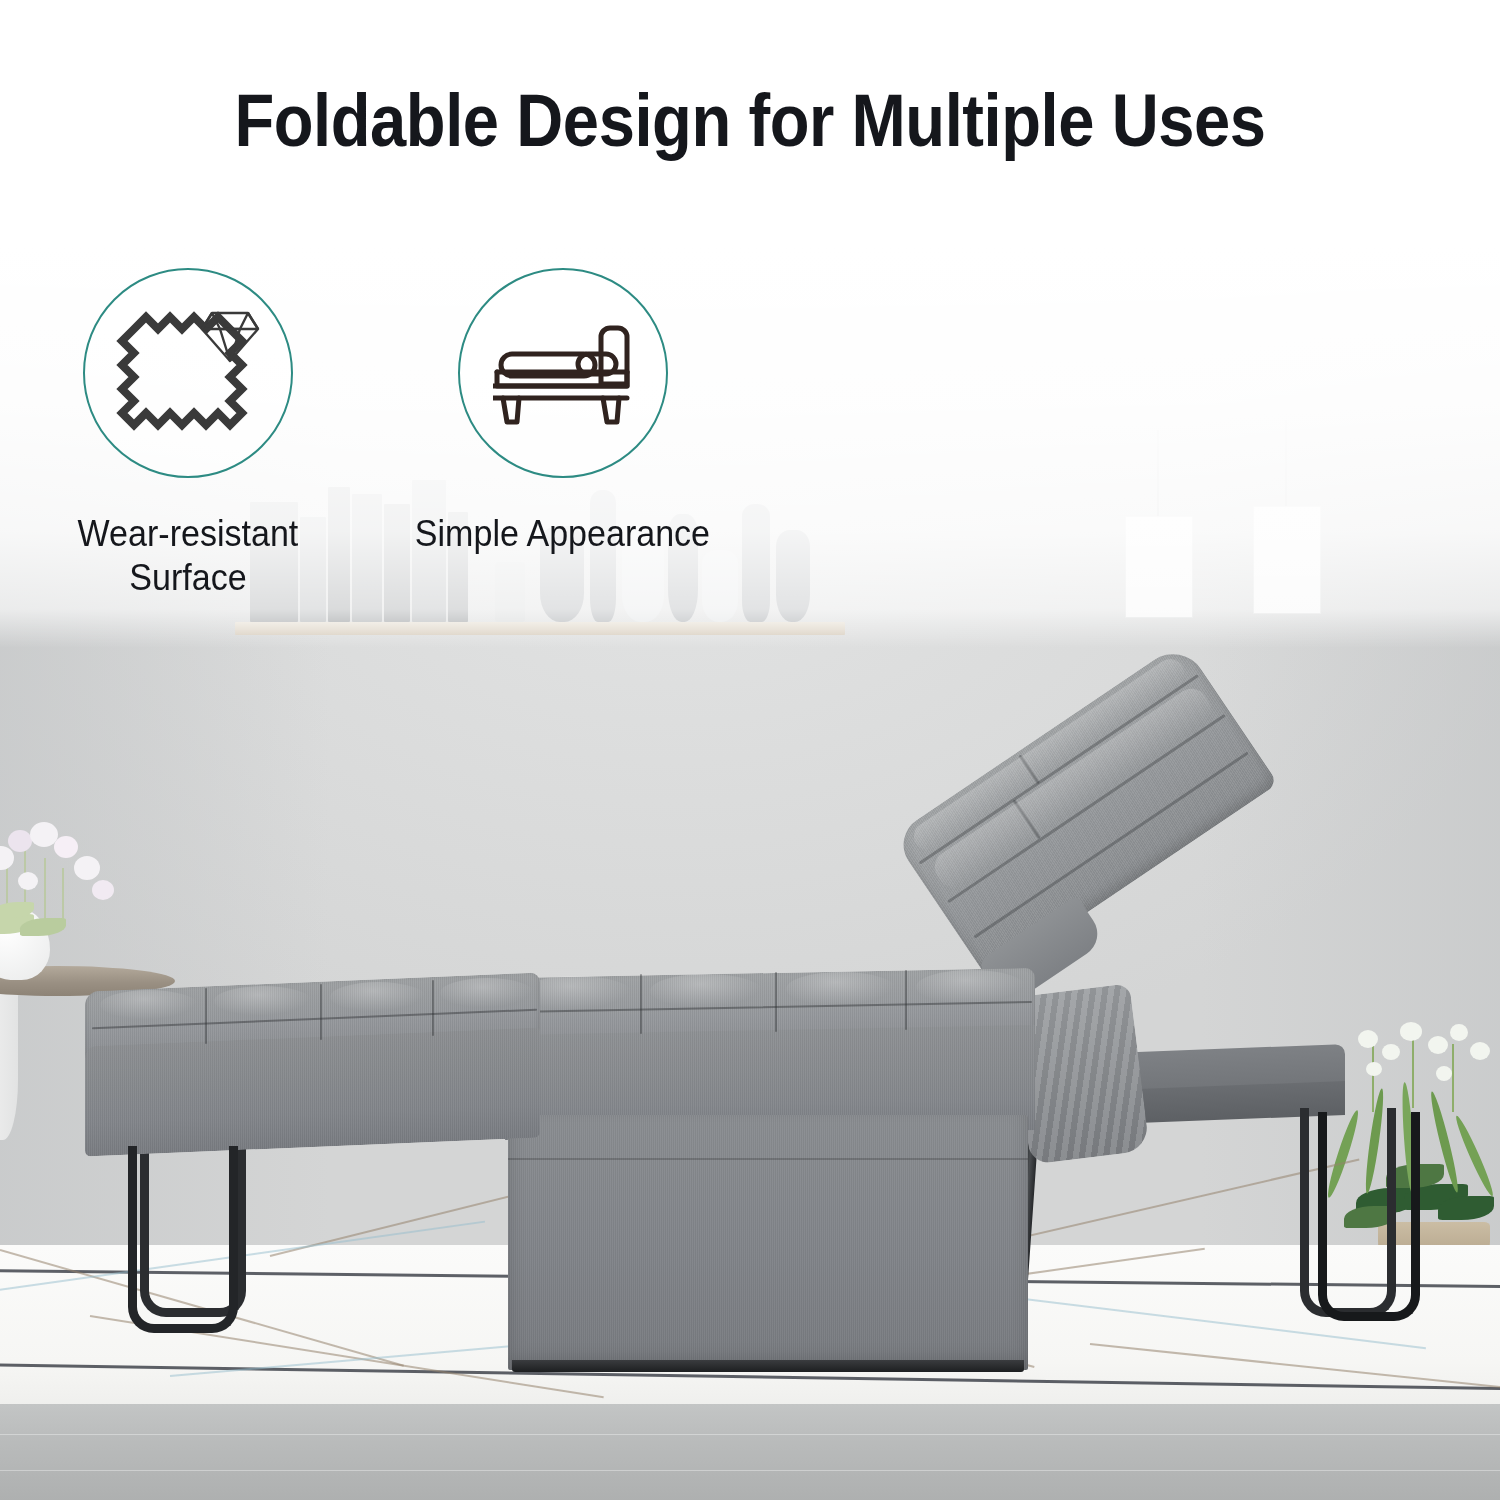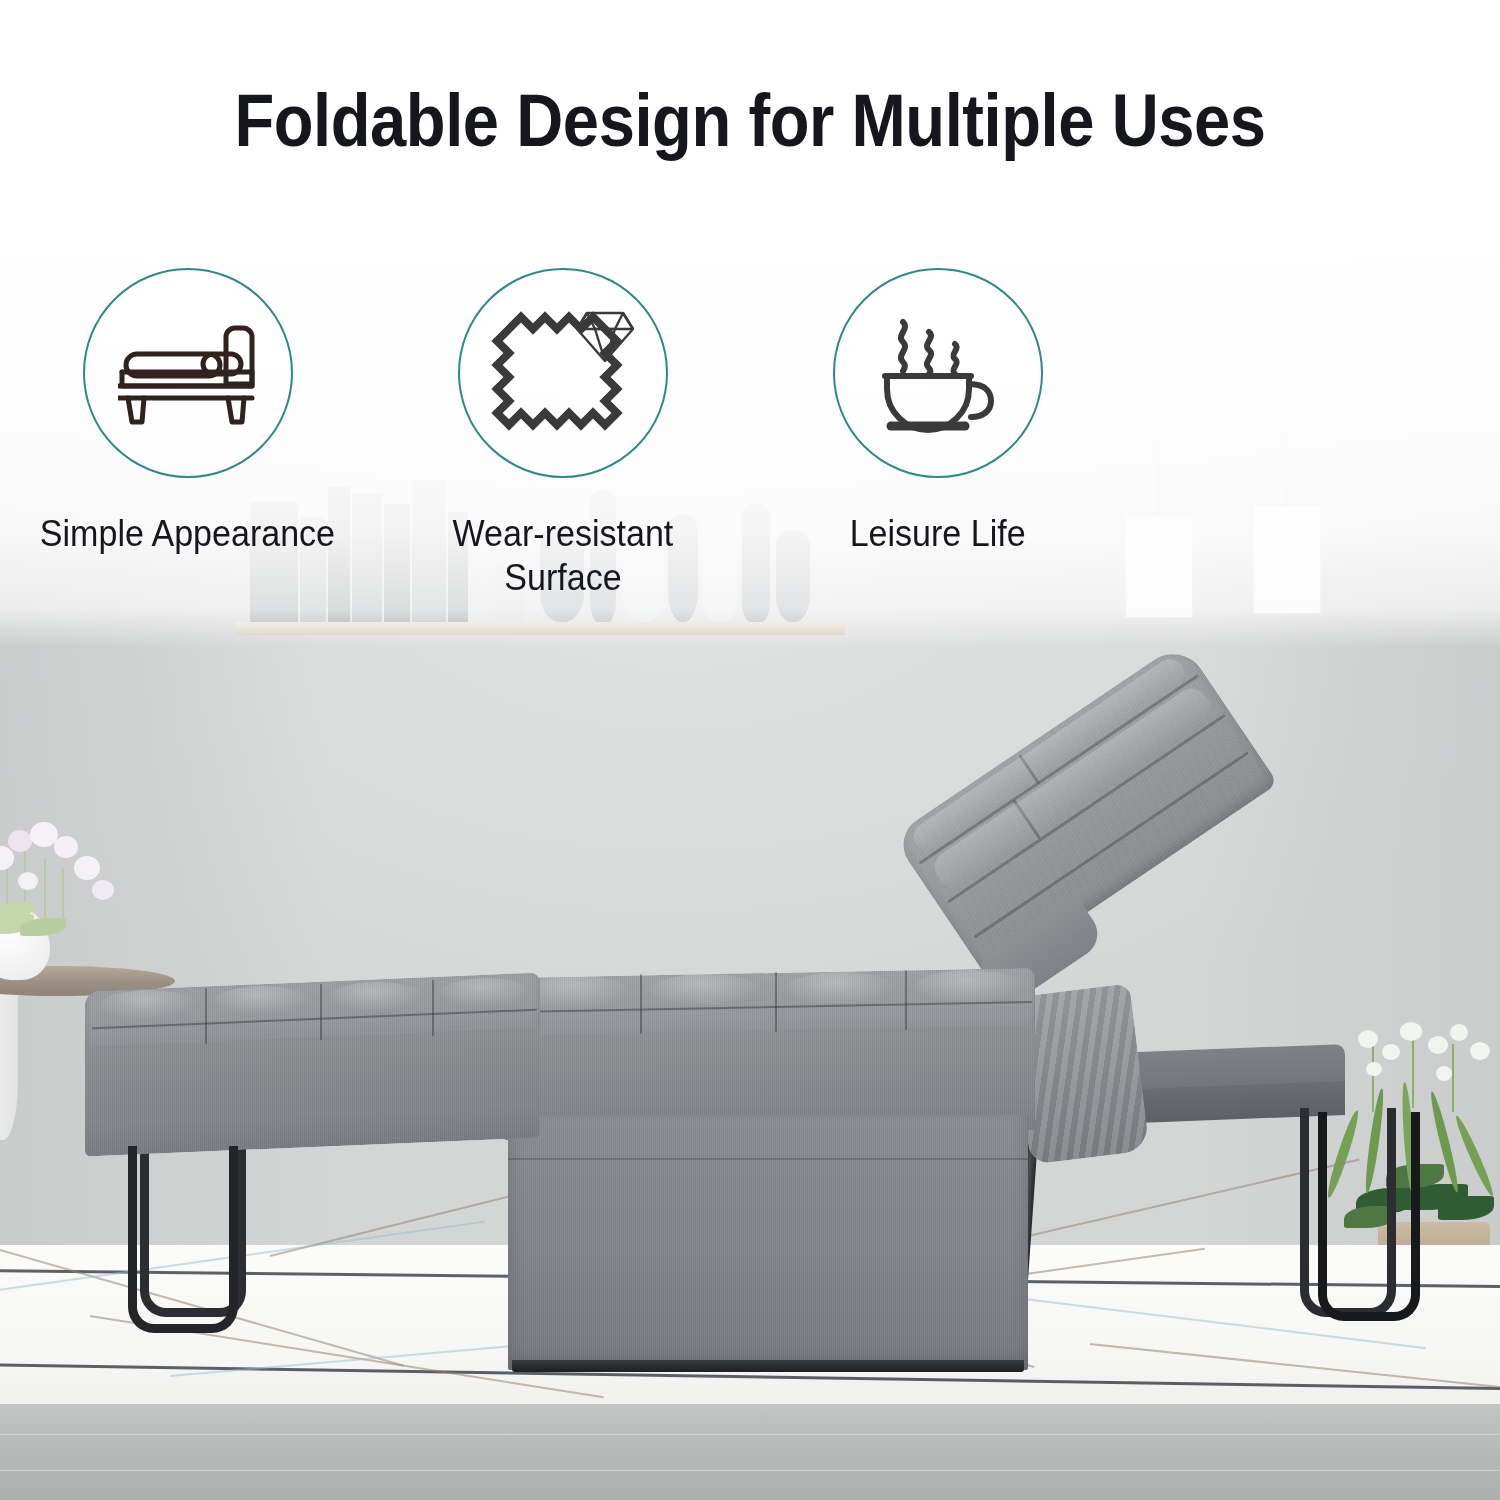--- a/index.html
+++ b/index.html
@@ -455,45 +455,20 @@
   </div>
 
   <div class="overlay"></div>
 
   <div class="title">Foldable Design for Multiple Uses</div>
 
   <div class="features">
 
     <div class="feature">
       <div class="circle">
-        <svg width="140" height="118" viewBox="0 0 140 118">
-          <g fill="none" stroke="#30231f" stroke-width="5" stroke-linecap="round" stroke-linejoin="round">
-
-            <path d="M117 14 h8 a9 9 0 0 1 9 9 v47 h-26 v-47 a9 9 0 0 1 9 -9 z"></path>
-
-            <path d="M19 40 h72 a11 11 0 0 1 0 22 h-72 a11 11 0 0 1 0 -22 z"></path>
-
-            <path d="M95 40 h18 a10 10 0 0 1 0 20 h-18 a10 10 0 0 1 0 -20 z"></path>
-
-            <path d="M4 58 h130"></path>
-            <path d="M4 58 v14 h130 v-14"></path>
-
-            <path d="M0 72 h134"></path>
-            <path d="M0 84 h134"></path>
-
-            <path d="M10 84 l4 24 h10 l2 -24"></path>
-            <path d="M110 84 l4 24 h10 l2 -24"></path>
-          </g>
-        </svg>
-      </div>
-      <div class="flabel">Simple Appearance</div>
-    </div>
-
-    <div class="feature">
-      <div class="circle">
         <svg width="150" height="140" viewBox="0 0 150 140">
 
           <path d="M12 26 L24 14 L36 26 L48 14 L60 26 L72 14 L84 26 L96 14 L108 26
                    L120 38 L108 50 L120 62 L108 74 L120 86 L108 98 L120 110
                    L108 122 L96 110 L84 122 L72 110 L60 122 L48 110 L36 122 L24 110 L12 122
                    L0 110 L12 98 L0 86 L12 74 L0 62 L12 50 L0 38 Z" transform="translate(9,0)" fill="none" stroke="#3a3a3a" stroke-width="8" stroke-linejoin="miter"></path>
 
           <g transform="translate(93,10)" fill="none" stroke="#3a3a3a" stroke-width="2.4" stroke-linejoin="round">
             <path d="M6 0 h36 l10 16 L24 48 L-4 16 Z"></path>
             <path d="M-4 16 h56"></path>
@@ -504,34 +479,39 @@
             <path d="M42 0 L52 16"></path>
           </g>
         </svg>
       </div>
       <div class="flabel f-wear">Wear-resistant
 Surface</div>
     </div>
 
     <div class="feature">
       <div class="circle">
-        <svg width="142" height="138" viewBox="0 0 142 138">
-          <g fill="none" stroke="#3a3a3a" stroke-width="6" stroke-linecap="round" stroke-linejoin="round">
-
-            <path d="M36 18 c7 7 -7 13 0 20 c7 7 -7 13 0 20 c3 3 2 6 0 9"></path>
-            <path d="M62 28 c7 6 -7 12 0 18 c7 6 -7 12 0 18 c2 2 2 4 0 6"></path>
-            <path d="M88 40 c6 5 -6 10 0 15 c6 5 -6 10 0 15"></path>
-
-            <path d="M20 72 h82 v13 a41 41 0 0 1 -82 0 z"></path>
-            <path d="M18 72 h86"></path>
-
-            <path d="M102 80 c18 0 22 9 22 17 c0 9 -7 16 -20 16"></path>
-
-            <path d="M24 122 h74" stroke-width="9"></path>
+        <svg width="140" height="118" viewBox="0 0 140 118">
+          <g fill="none" stroke="#30231f" stroke-width="5" stroke-linecap="round" stroke-linejoin="round">
+
+            <path d="M117 14 h8 a9 9 0 0 1 9 9 v47 h-26 v-47 a9 9 0 0 1 9 -9 z"></path>
+
+            <path d="M19 40 h72 a11 11 0 0 1 0 22 h-72 a11 11 0 0 1 0 -22 z"></path>
+
+            <path d="M95 40 h18 a10 10 0 0 1 0 20 h-18 a10 10 0 0 1 0 -20 z"></path>
+
+            <path d="M4 58 h130"></path>
+            <path d="M4 58 v14 h130 v-14"></path>
+
+            <path d="M0 72 h134"></path>
+            <path d="M0 84 h134"></path>
+
+            <path d="M10 84 l4 24 h10 l2 -24"></path>
+            <path d="M110 84 l4 24 h10 l2 -24"></path>
           </g>
         </svg>
       </div>
-      <div class="flabel">Leisure Life</div>
-    </div>
+      <div class="flabel">Simple Appearance</div>
+    </div>
+
 
 
   </div>
 </div>
 
 </body></html>

